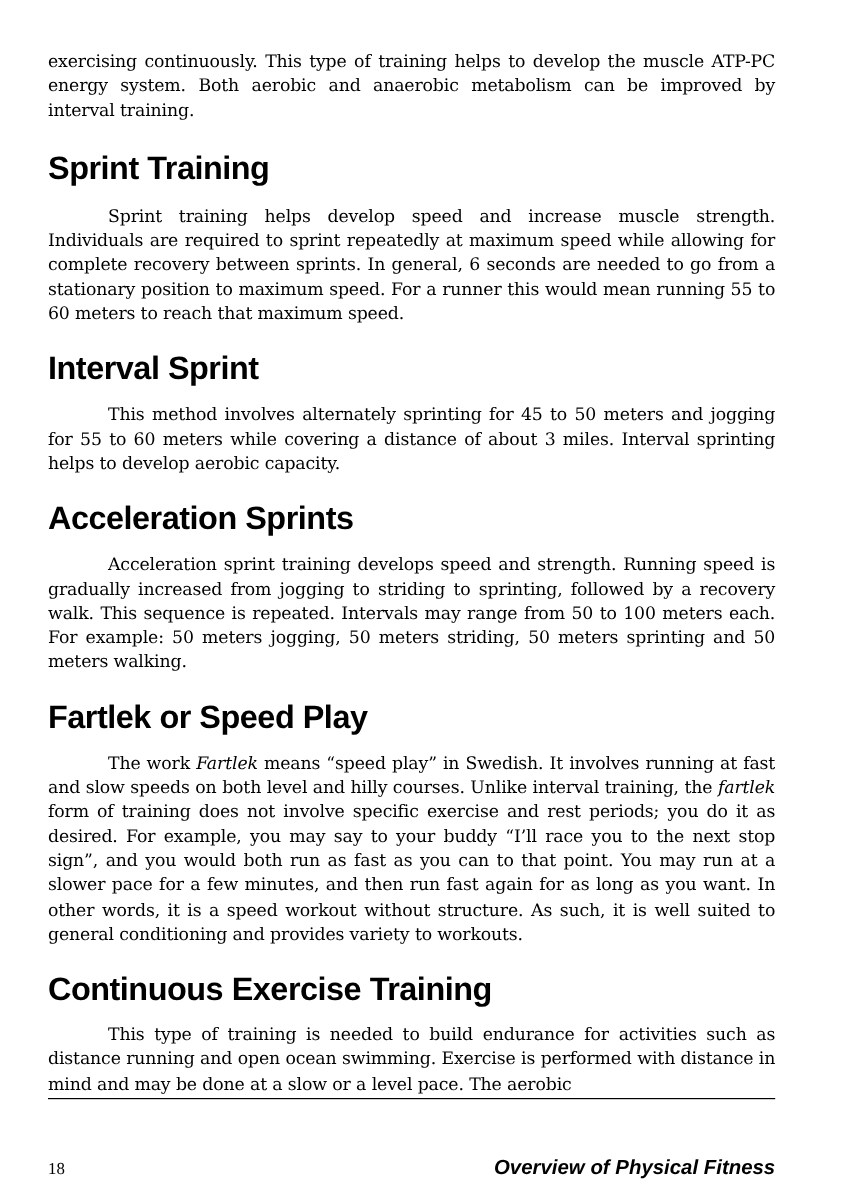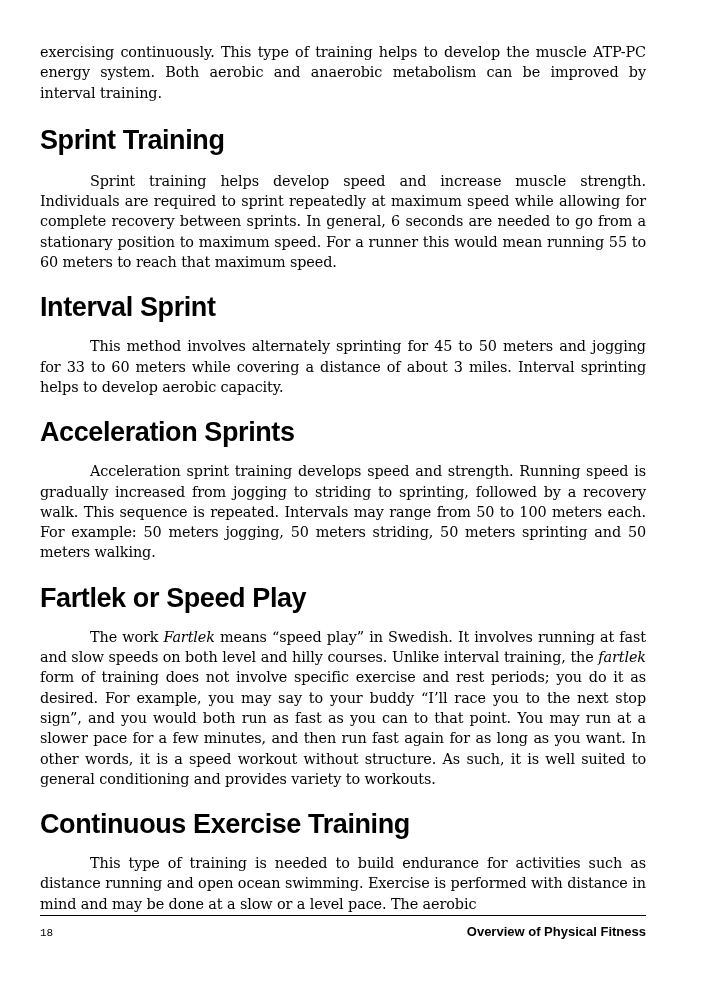--- a/index.html
+++ b/index.html
@@ -60,48 +60,50 @@
     border-top: 1px solid #000;
     margin: 0 0 8px 0;
     width: 606px;
   }
   .footer-row {
     display: flex;
     justify-content: space-between;
     align-items: baseline;
   }
   .page-number {
-    font-family: Liberation Mono, monospace;
-    font-size: 11px;
+    font-family: Liberation Serif, serif;
+    font-size: 14px;
     font-weight: normal;
+    margin-top: 43px;
   }
   .footer-title {
     font-family: "Liberation Sans", sans-serif;
-    font-size: 13px;
+    font-size: 17px;
     font-weight: bold;
+    font-style: italic;
   }
   em.it { font-style: italic; }
 </style>
 </head>
 <body>
 
 <div class="page">
   <div class="content">
 
     <p class="body-text">exercising continuously. This type of training helps to develop the muscle ATP-PC energy system. Both aerobic and anaerobic metabolism can be improved by interval training.</p>
 
     <div class="sp-h1-top"></div>
     <h2 class="heading">Sprint Training</h2>
     <div class="sp-h1-bottom"></div>
     <p class="body-text indent">Sprint training helps develop speed and increase muscle strength. Individuals are required to sprint repeatedly at maximum speed while allowing for complete recovery between sprints. In general, 6 seconds are needed to go from a stationary position to maximum speed. For a runner this would mean running 55 to 60 meters to reach that maximum speed.</p>
 
     <div class="sp-h2-top"></div>
     <h2 class="heading">Interval Sprint</h2>
     <div class="sp-h2-bottom"></div>
-    <p class="body-text indent">This method involves alternately sprinting for 45 to 50 meters and jogging for 33 to 60 meters while covering a distance of about 3 miles. Interval sprinting helps to develop aerobic capacity.</p>
+    <p class="body-text indent">This method involves alternately sprinting for 45 to 50 meters and jogging for 55 to 60 meters while covering a distance of about 3 miles. Interval sprinting helps to develop aerobic capacity.</p>
 
     <div class="sp-h2-top"></div>
     <h2 class="heading">Acceleration Sprints</h2>
     <div class="sp-h2-bottom"></div>
     <p class="body-text indent">Acceleration sprint training develops speed and strength. Running speed is gradually increased from jogging to striding to sprinting, followed by a recovery walk. This sequence is repeated. Intervals may range from 50 to 100 meters each. For example: 50 meters jogging, 50 meters striding, 50 meters sprinting and 50 meters walking.</p>
 
     <div class="sp-h2-top"></div>
     <h2 class="heading">Fartlek or Speed Play</h2>
     <div class="sp-h2-bottom"></div>
     <p class="body-text indent"><span>The work </span><em class="it">Fartlek</em><span> means “speed play” in Swedish. It involves running at fast and slow speeds on both level and hilly courses. Unlike interval training, the </span><em class="it">fartlek</em><span> form of training does not involve specific exercise and rest periods; you do it as desired. For example, you may say to your buddy “I’ll race you to the next stop sign”, and you would both run as fast as you can to that point. You may run at a slower pace for a few minutes, and then run fast again for as long as you want. In other words, it is a speed workout without structure. As such, it is well suited to general conditioning and provides variety to workouts.</span></p>

